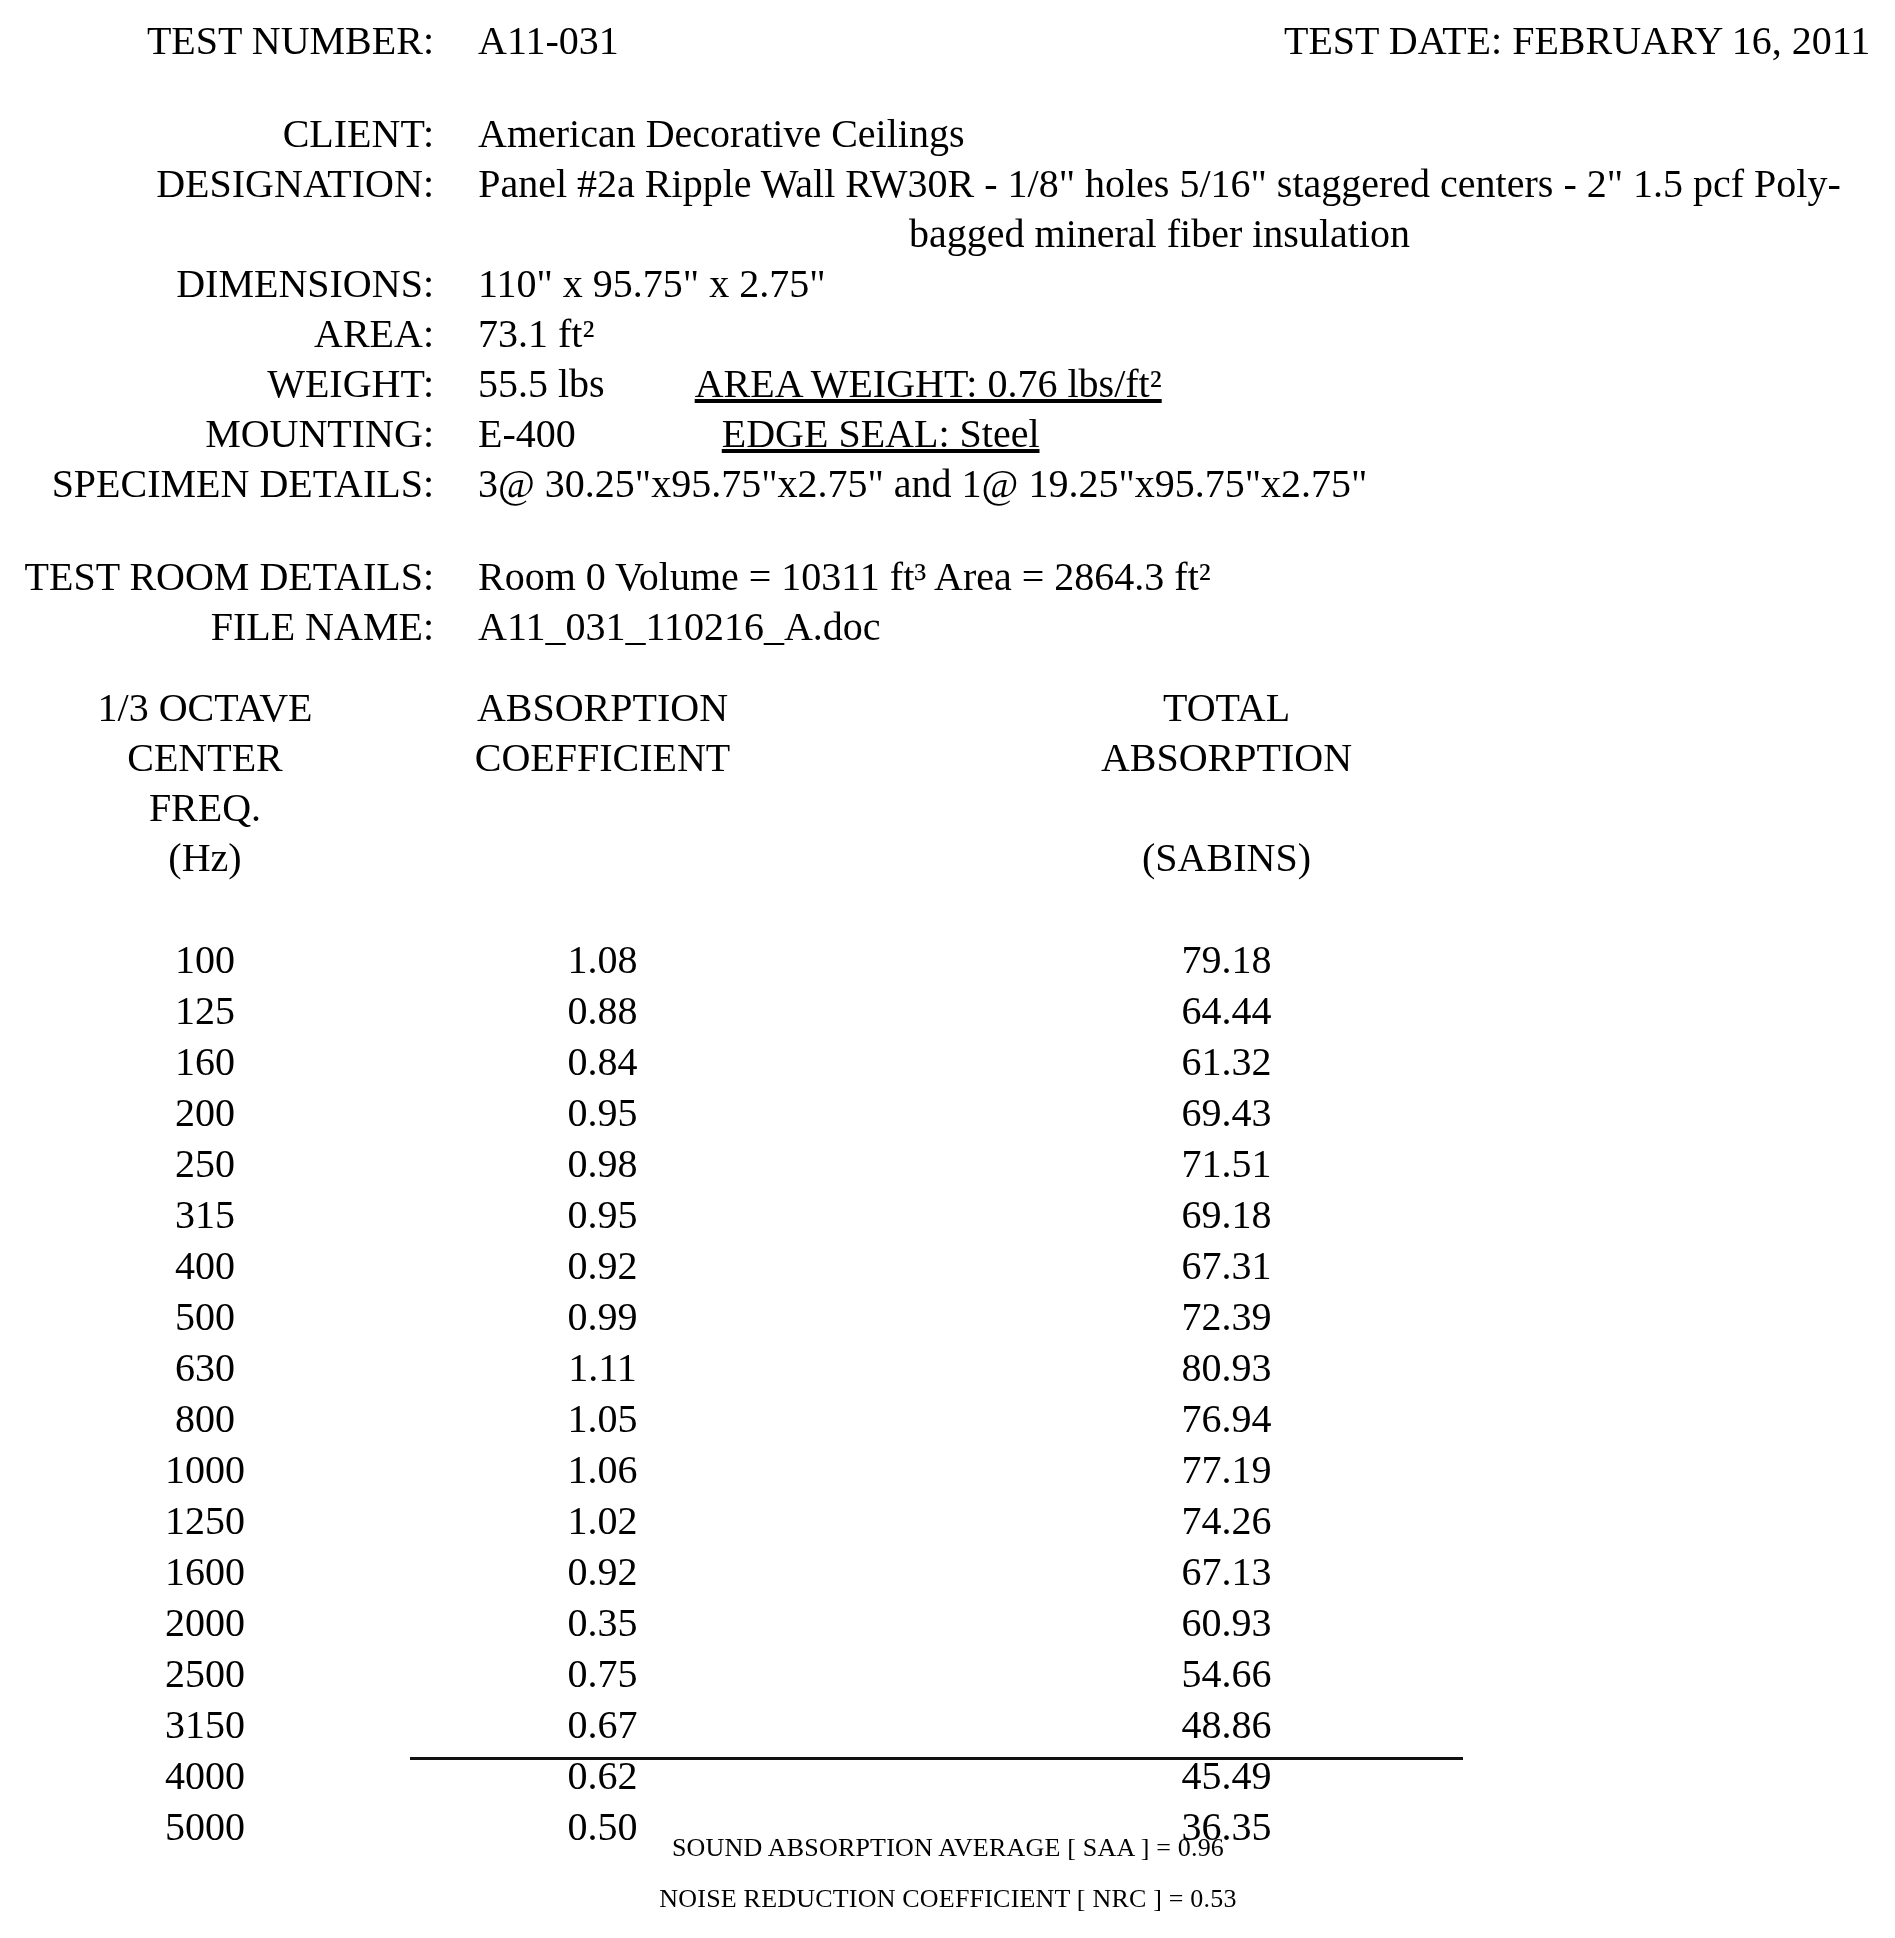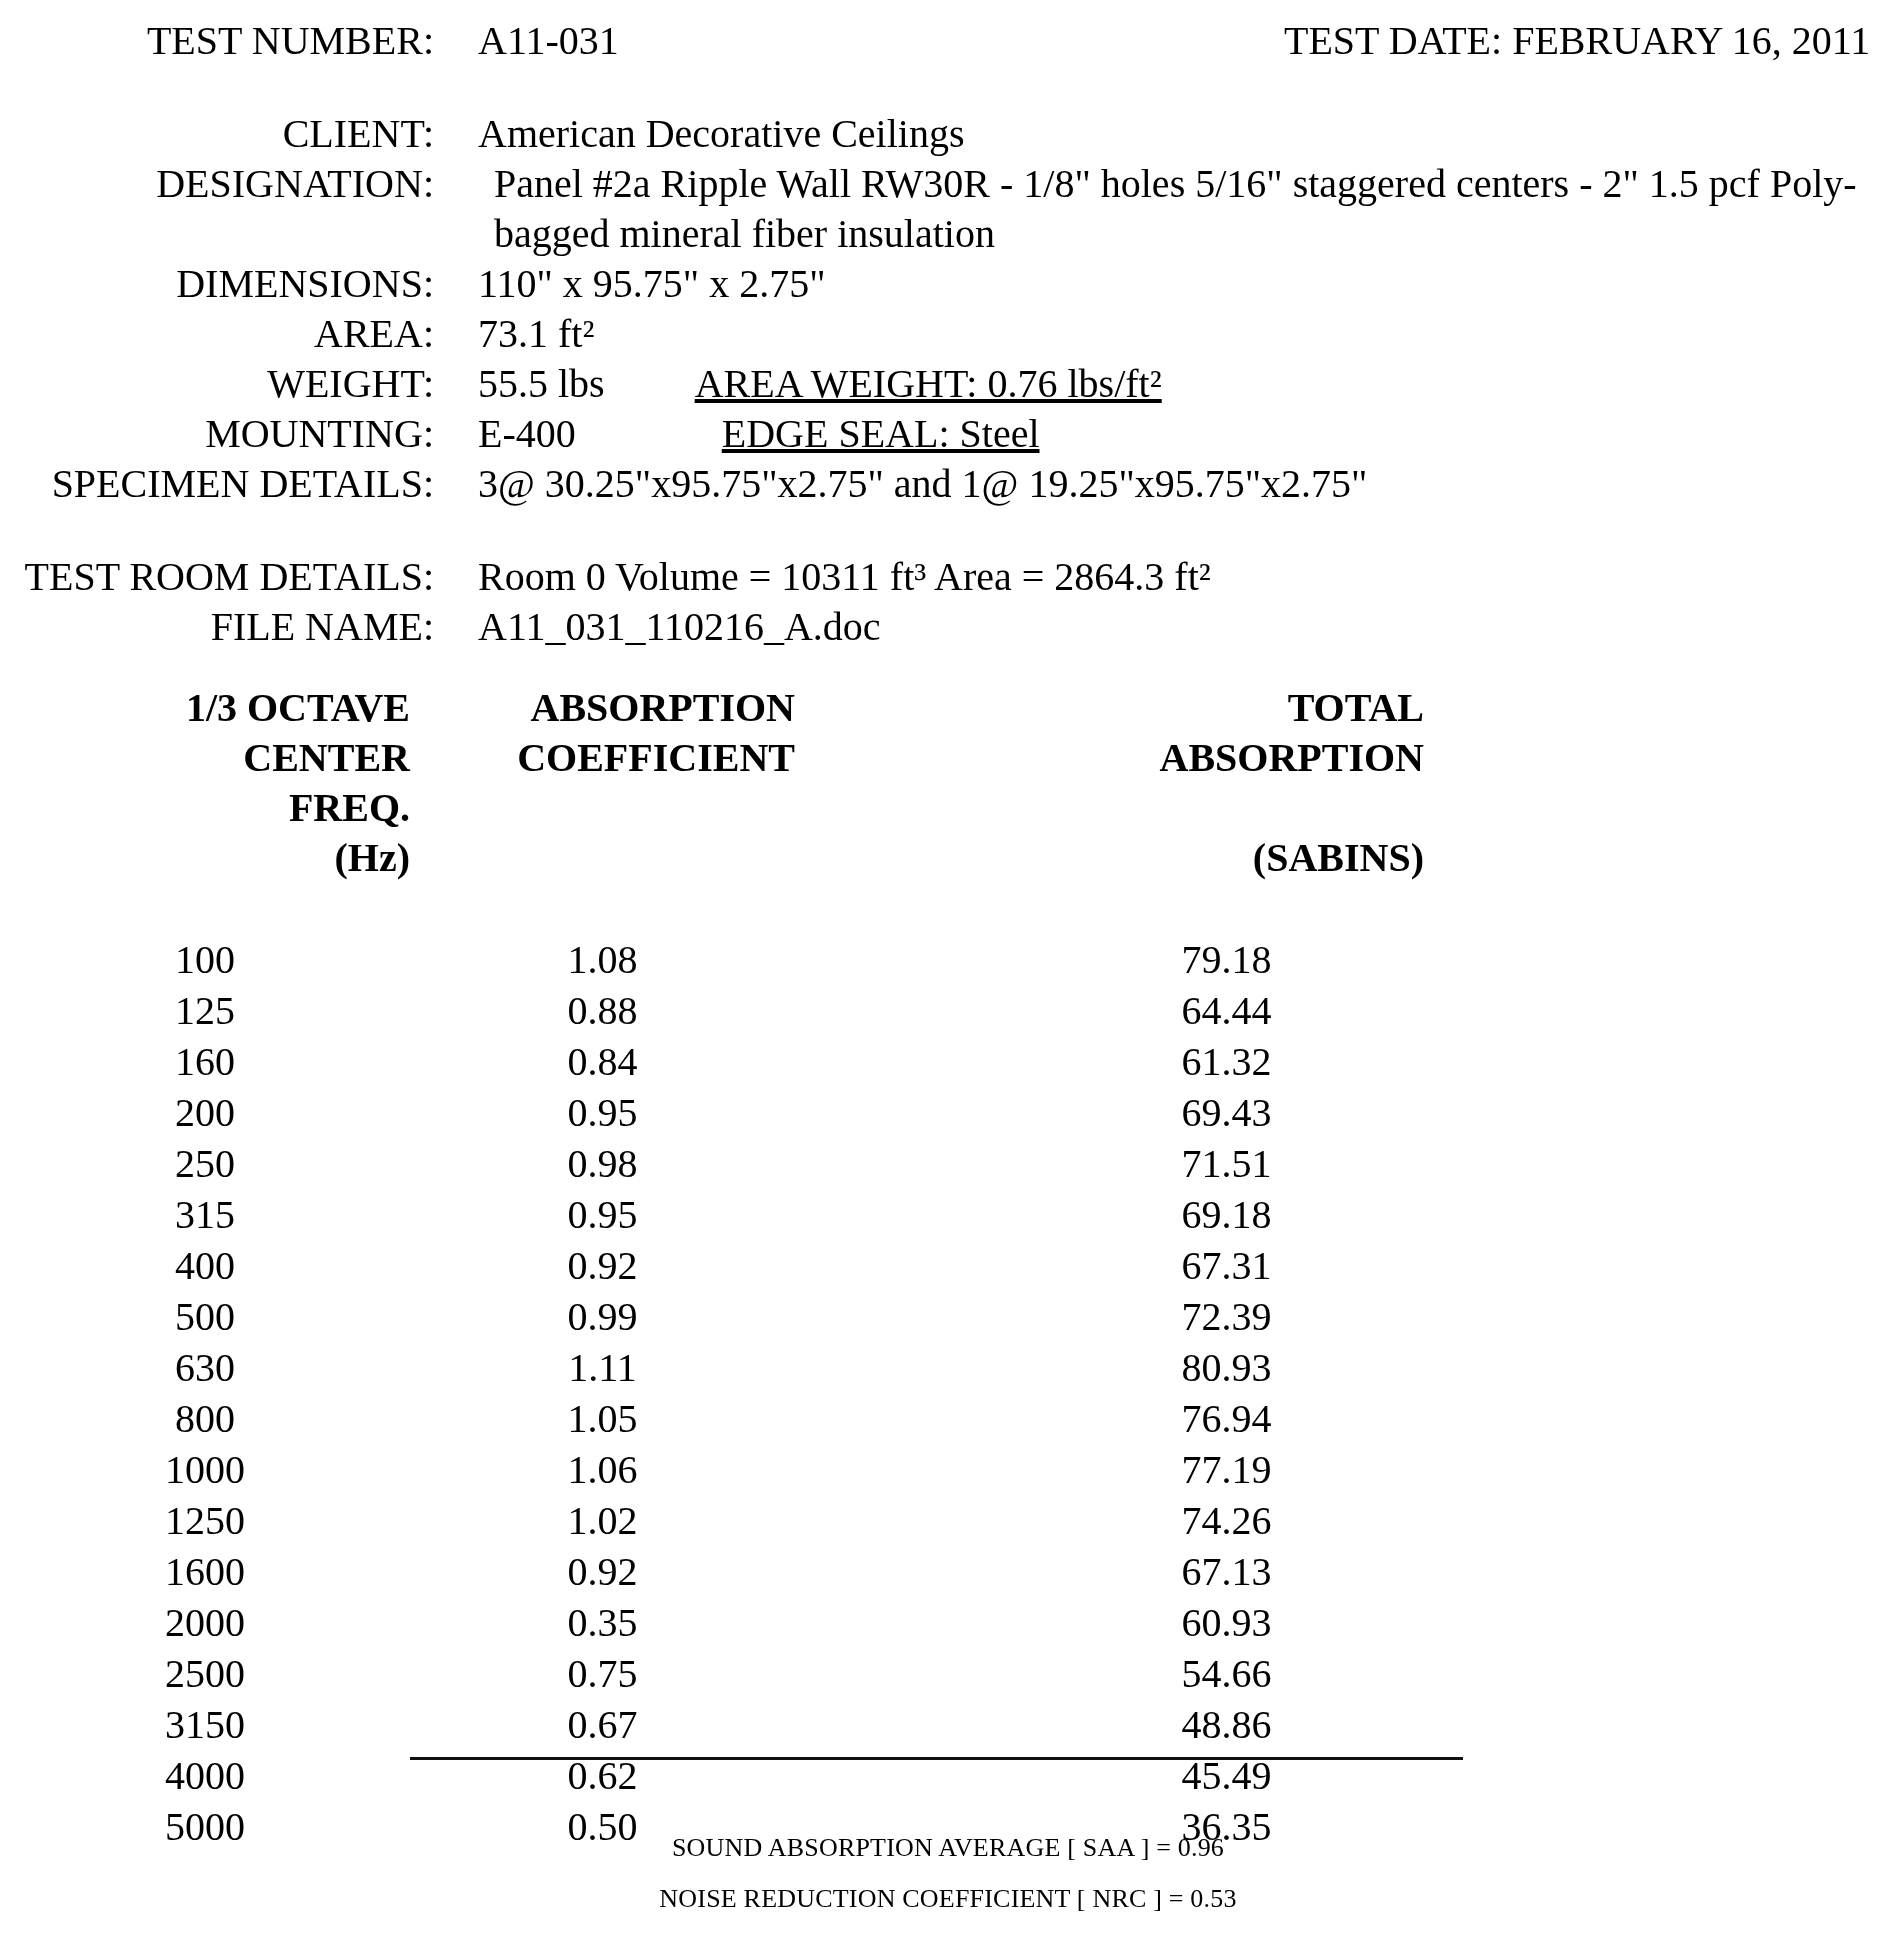--- a/index.html
+++ b/index.html
@@ -48,23 +48,23 @@
     padding-right: 0;
   }
 
   .val {
     margin-left: 44px;
     text-align: left;
     white-space: normal;
   }
 
   .val-wrap {
-    margin-left: 60px;
+    margin-left: 28px;
     width: 1395px;
-    text-align: left;
+    text-align: center;
     white-space: normal;
   }
 
   .topline {
     position: relative;
   }
 
   .testdate {
     position: absolute;
     left: 1284px;
@@ -94,24 +94,24 @@
     margin: 0;
     table-layout: fixed;
   }
 
   table.data col.c0 { width: 410px; }
   table.data col.c1 { width: 385px; }
   table.data col.c2 { width: 234px; }
   table.data col.c3 { width: 395px; }
 
   table.data th {
-    font-weight: bold;
+    font-weight: normal;
     font-size: 40px;
     line-height: 50px;
-    text-align: right;
+    text-align: center;
     vertical-align: bottom;
     padding: 0;
   }
 
   table.data td {
     font-size: 40px;
     line-height: 51px;
     text-align: center;
     padding: 0;
   }

